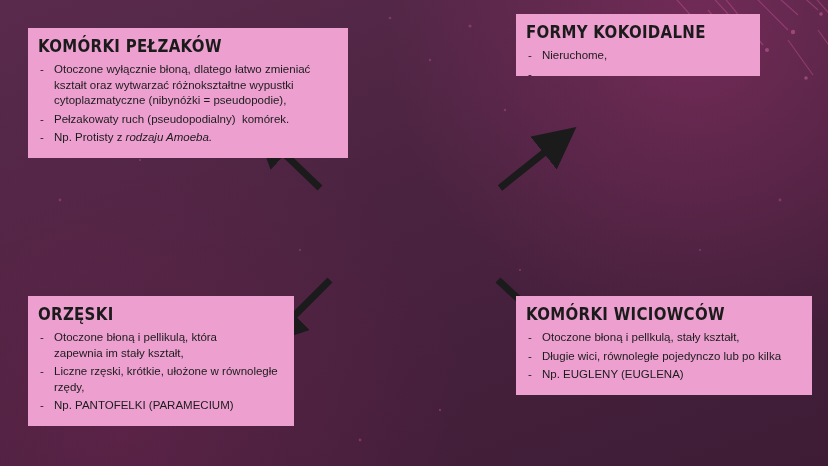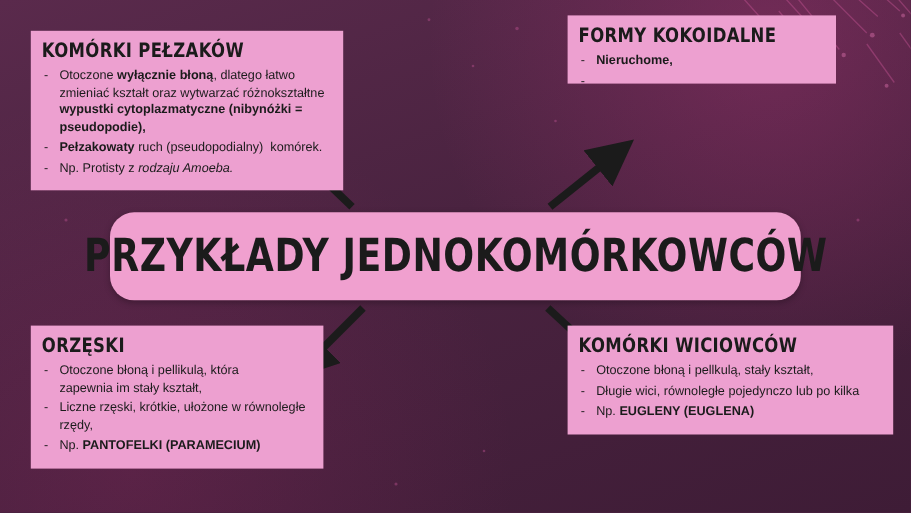--- a/index.html
+++ b/index.html
@@ -101,25 +101,25 @@
     padding-left: 16px;
     font-size: 11.5px;
     line-height: 15.5px;
     margin-bottom: 3px;
   }
   .note li .dash {
     position: absolute;
     left: 2px;
     top: 0;
   }
-  .note b { font-weight: bold; }
+  .note b { font-weight: normal; }
   .note i { }
 
   
-  #note-ameba  { left: 28px;  top: 28px;  width: 284px; }
+  #note-ameba  { left: 28px;  top: 28px;  width: 320px; }
   #note-kokoid { left: 516px; top: 14px;  width: 244px; }
   #note-orzeski{ left: 28px;  top: 296px; width: 266px; }
   #note-wiciow { left: 516px; top: 296px; width: 296px; }
 </style>
 </head>
 <body>
 
 <div id="stage">
 
   <svg class="sparks" viewBox="0 0 360 220">
@@ -172,23 +172,20 @@
       </marker>
     </defs>
     <g stroke="#1b1b1b" stroke-width="7" fill="none" marker-end="url(#ah)" stroke-linecap="butt">
       <path d="M320,188 L270,140"></path>
       <path d="M500,188 L560,140"></path>
       <path d="M330,280 L280,330"></path>
       <path d="M498,280 L552,330"></path>
     </g>
   </svg>
 
-  <div class="center-card">
-    <div class="center-title">PRZYKŁADY JEDNOKOMÓRKOWCÓW</div>
-  </div>
 
   <div class="note" id="note-ameba">
     <h3>KOMÓRKI PEŁZAKÓW</h3>
     <ul>
       <li>
         <span class="dash">-</span>
         <span>Otoczone <b>wyłącznie błoną</b>, dlatego łatwo zmieniać kształt oraz wytwarzać różnokształtne <b>wypustki cytoplazmatyczne (nibynóżki = pseudopodie),</b></span>
       </li>
       <li>
         <span class="dash">-</span>

